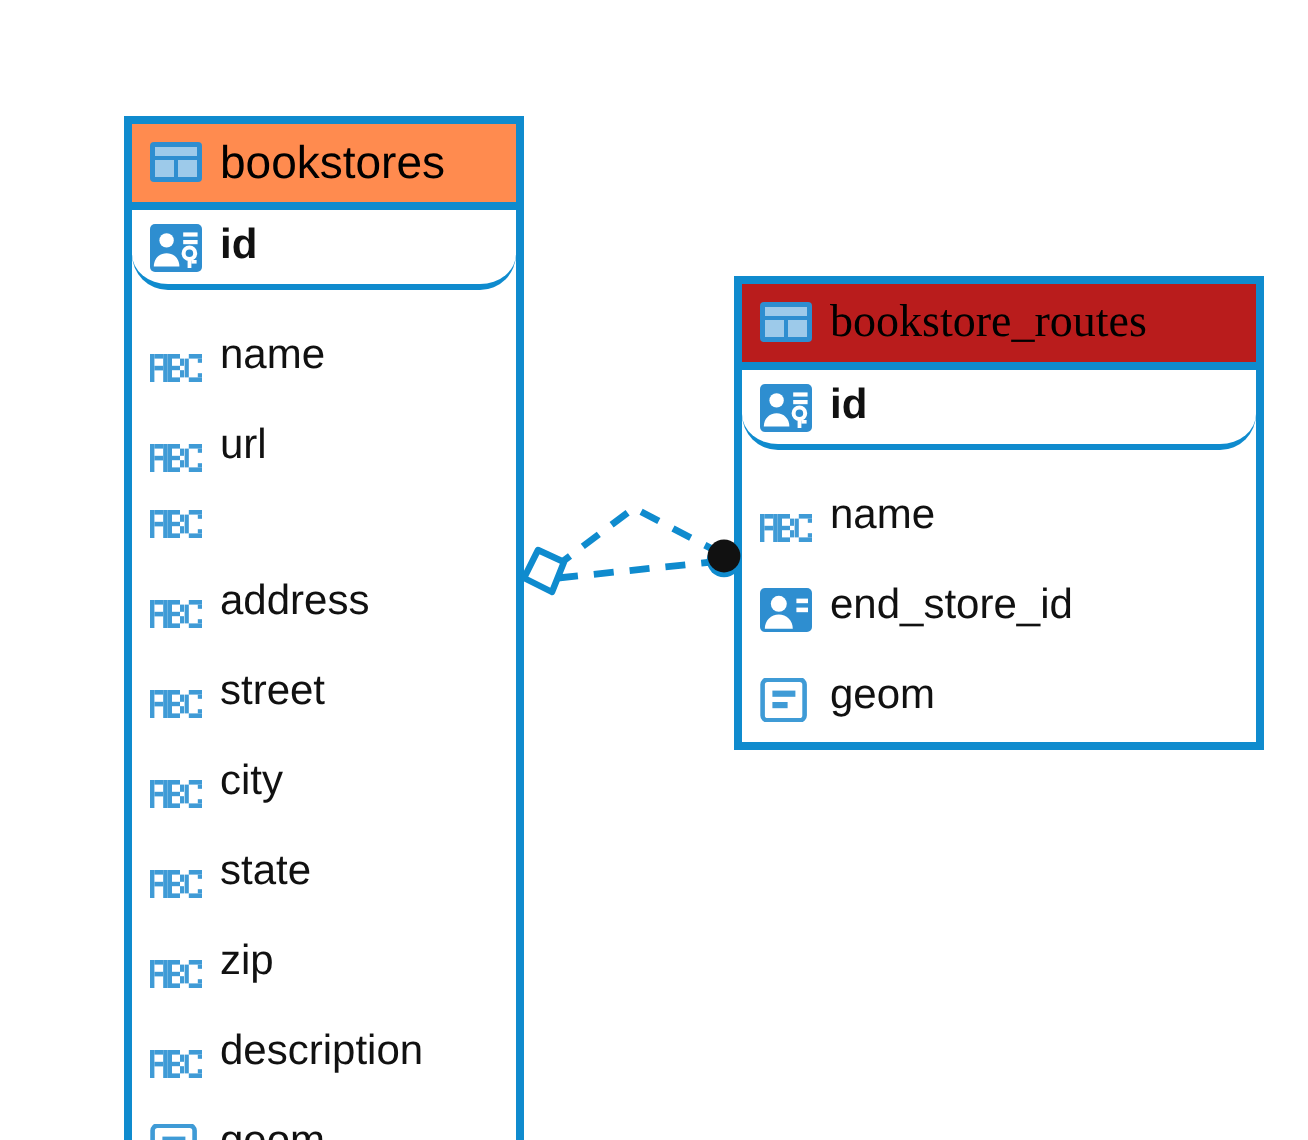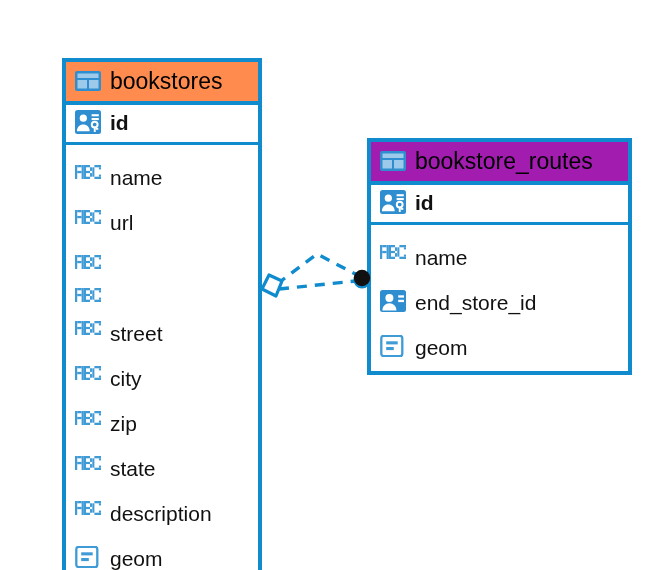--- a/index.html
+++ b/index.html
@@ -43,37 +43,38 @@
 
   .entity-header {
     display: flex;
     align-items: center;
     gap: 9px;
     padding: 5px 10px 6px 9px;
     box-sizing: border-box;
     border-bottom: 4px solid #0f8bce;
   }
   .entity-header.accent-orange { background: #ff8b4f; }
-  .entity-header.accent-gray   { background: #a21caf; }
+  .entity-header.accent-gray   { background: #b91c1c; font-family: Liberation Serif, serif; }
 
   .entity-title {
     font-size: 23px;
     color: #000000;
     line-height: 28px;
     white-space: nowrap;
   }
 
   
   .field-row {
     display: flex;
-    align-items: flex-start;
+    align-items: flex-end;
     gap: 9px;
     padding: 16px 10px 3px 9px;
     box-sizing: border-box;
     min-height: 30px;
+    border-radius: 18px;
   }
   .field-row.pk {
     border-bottom: 3px solid #0f8bce;
     padding-top: 5px;
     padding-bottom: 6px;
   }
   .field-name {
     font-size: 21px;
     color: #111111;
     line-height: 26px;
@@ -238,20 +239,21 @@
               <rect x="15.0" y="8.1" width="2.0" height="3.6"></rect>
               <rect x="11.0" y="11.7" width="4.0" height="2.3"></rect>
               <rect x="19.4" y="0" width="6.6" height="2.3"></rect>
               <rect x="17.3" y="2.3" width="2.1" height="9.4"></rect>
               <rect x="19.4" y="11.7" width="6.6" height="2.3"></rect>
               <rect x="23.9" y="2.3" width="2.1" height="2.1"></rect>
               <rect x="23.9" y="9.6" width="2.1" height="2.1"></rect>
             </g>
           </svg>
         </span>
+        <span class="field-name">address</span>
       </div>
 
       <div class="field-row">
         <span class="icon icon-abc">
           <svg viewBox="0 0 26 14" width="26" height="14" aria-hidden="true">
             <g fill="#3f9bd6">
               <rect x="0" y="0" width="2.2" height="14"></rect>
               <rect x="2.2" y="0" width="4.4" height="2.3"></rect>
               <rect x="6.6" y="0" width="2.2" height="14"></rect>
               <rect x="2.2" y="5.9" width="4.4" height="2.3"></rect>
@@ -312,46 +314,46 @@
               <rect x="15.0" y="8.1" width="2.0" height="3.6"></rect>
               <rect x="11.0" y="11.7" width="4.0" height="2.3"></rect>
               <rect x="19.4" y="0" width="6.6" height="2.3"></rect>
               <rect x="17.3" y="2.3" width="2.1" height="9.4"></rect>
               <rect x="19.4" y="11.7" width="6.6" height="2.3"></rect>
               <rect x="23.9" y="2.3" width="2.1" height="2.1"></rect>
               <rect x="23.9" y="9.6" width="2.1" height="2.1"></rect>
             </g>
           </svg>
         </span>
+        <span class="field-name">state</span>
+      </div>
+
+      <div class="field-row">
+        <span class="icon icon-abc">
+          <svg viewBox="0 0 26 14" width="26" height="14" aria-hidden="true">
+            <g fill="#3f9bd6">
+              <rect x="0" y="0" width="2.2" height="14"></rect>
+              <rect x="2.2" y="0" width="4.4" height="2.3"></rect>
+              <rect x="6.6" y="0" width="2.2" height="14"></rect>
+              <rect x="2.2" y="5.9" width="4.4" height="2.3"></rect>
+              <rect x="8.8" y="0" width="2.2" height="14"></rect>
+              <rect x="11.0" y="0" width="4.0" height="2.3"></rect>
+              <rect x="15.0" y="2.3" width="2.0" height="3.6"></rect>
+              <rect x="11.0" y="5.9" width="4.0" height="2.2"></rect>
+              <rect x="15.0" y="8.1" width="2.0" height="3.6"></rect>
+              <rect x="11.0" y="11.7" width="4.0" height="2.3"></rect>
+              <rect x="19.4" y="0" width="6.6" height="2.3"></rect>
+              <rect x="17.3" y="2.3" width="2.1" height="9.4"></rect>
+              <rect x="19.4" y="11.7" width="6.6" height="2.3"></rect>
+              <rect x="23.9" y="2.3" width="2.1" height="2.1"></rect>
+              <rect x="23.9" y="9.6" width="2.1" height="2.1"></rect>
+            </g>
+          </svg>
+        </span>
         <span class="field-name">zip</span>
-      </div>
-
-      <div class="field-row">
-        <span class="icon icon-abc">
-          <svg viewBox="0 0 26 14" width="26" height="14" aria-hidden="true">
-            <g fill="#3f9bd6">
-              <rect x="0" y="0" width="2.2" height="14"></rect>
-              <rect x="2.2" y="0" width="4.4" height="2.3"></rect>
-              <rect x="6.6" y="0" width="2.2" height="14"></rect>
-              <rect x="2.2" y="5.9" width="4.4" height="2.3"></rect>
-              <rect x="8.8" y="0" width="2.2" height="14"></rect>
-              <rect x="11.0" y="0" width="4.0" height="2.3"></rect>
-              <rect x="15.0" y="2.3" width="2.0" height="3.6"></rect>
-              <rect x="11.0" y="5.9" width="4.0" height="2.2"></rect>
-              <rect x="15.0" y="8.1" width="2.0" height="3.6"></rect>
-              <rect x="11.0" y="11.7" width="4.0" height="2.3"></rect>
-              <rect x="19.4" y="0" width="6.6" height="2.3"></rect>
-              <rect x="17.3" y="2.3" width="2.1" height="9.4"></rect>
-              <rect x="19.4" y="11.7" width="6.6" height="2.3"></rect>
-              <rect x="23.9" y="2.3" width="2.1" height="2.1"></rect>
-              <rect x="23.9" y="9.6" width="2.1" height="2.1"></rect>
-            </g>
-          </svg>
-        </span>
-        <span class="field-name">state</span>
       </div>
 
       <div class="field-row">
         <span class="icon icon-abc">
           <svg viewBox="0 0 26 14" width="26" height="14" aria-hidden="true">
             <g fill="#3f9bd6">
               <rect x="0" y="0" width="2.2" height="14"></rect>
               <rect x="2.2" y="0" width="4.4" height="2.3"></rect>
               <rect x="6.6" y="0" width="2.2" height="14"></rect>
               <rect x="2.2" y="5.9" width="4.4" height="2.3"></rect>

